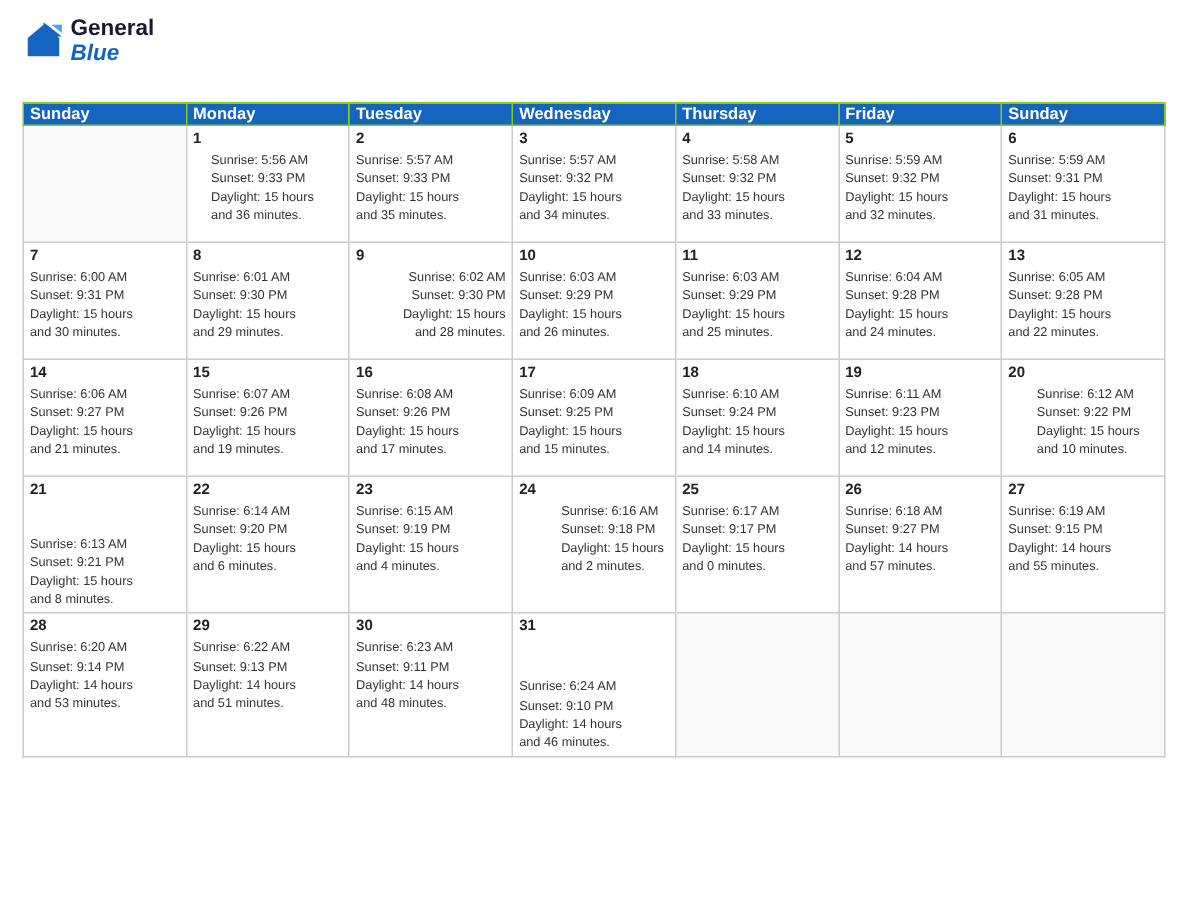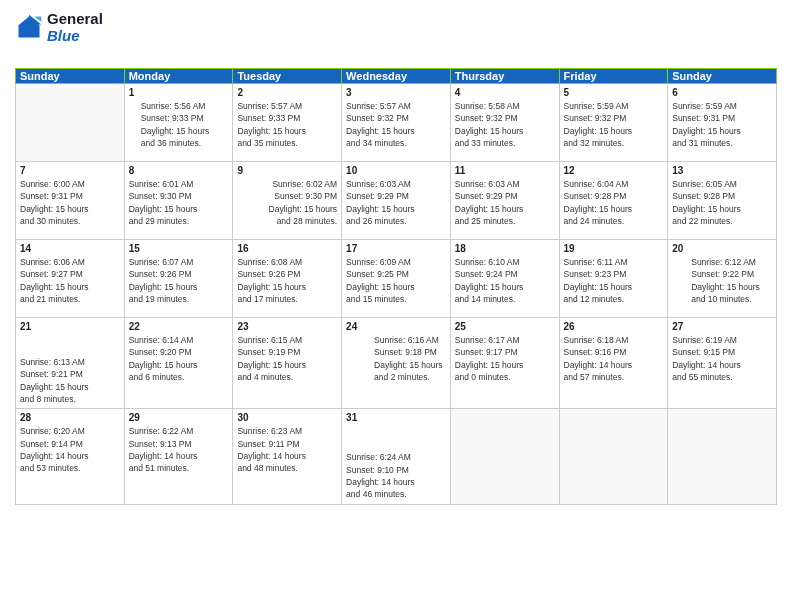--- a/index.html
+++ b/index.html
@@ -294,21 +294,21 @@
           <td>
             <span class="day-number">25</span>
             <div class="day-info" style="white-space: pre-line;">Sunrise: 6:17 AM
 Sunset: 9:17 PM
 Daylight: 15 hours
 and 0 minutes.</div>
           </td>
           <td>
             <span class="day-number">26</span>
             <div class="day-info" style="white-space: pre-line;">Sunrise: 6:18 AM
-Sunset: 9:16 PM
+Sunset: 9:27 PM
 Daylight: 14 hours
 and 57 minutes.</div>
           </td>
           <td>
             <span class="day-number">27</span>
             <div class="day-info" style="white-space: pre-line;">Sunrise: 6:19 AM
 Sunset: 9:15 PM
 Daylight: 14 hours
 and 55 minutes.</div>
           </td>

